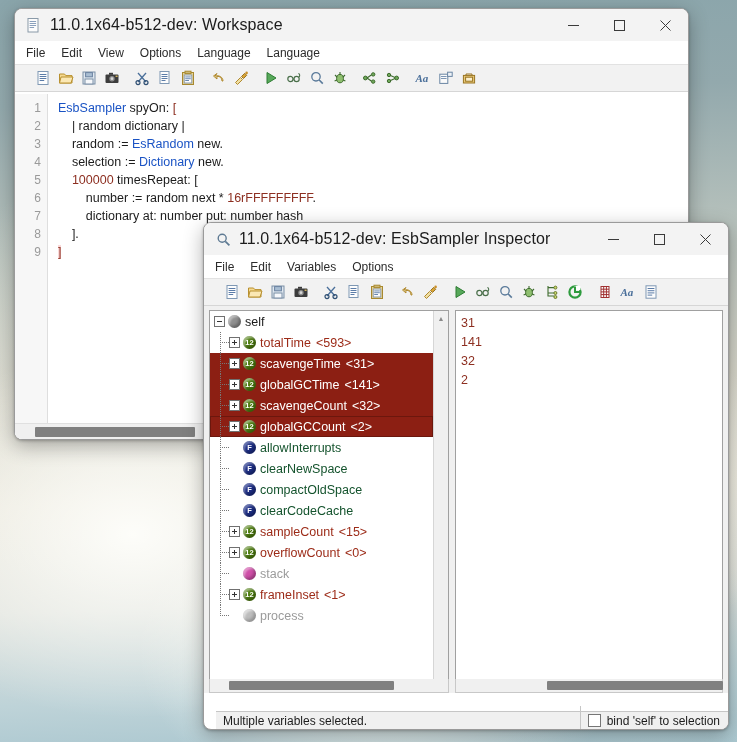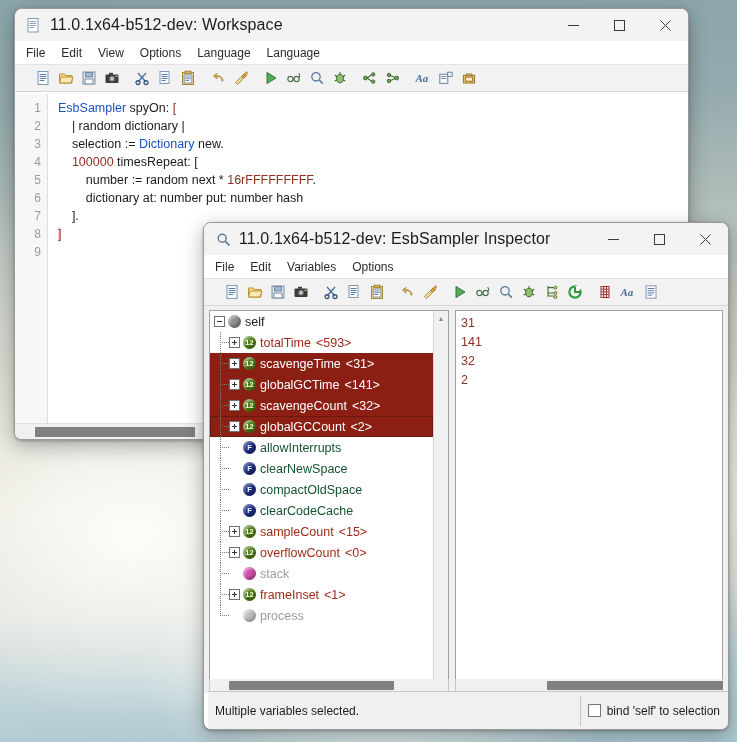--- a/index.html
+++ b/index.html
@@ -248,22 +248,22 @@
   .insp-hs {
     position: relative; background: #f0f0f0;
     border: 1px solid #c8c8c8; border-top: none;
   }
   .insp-hs .thumb {
     position: absolute; top: 2px; height: 9px;
     background: #808080; border-radius: 1px;
   }
 
   .statusbar {
-    position: absolute; left: 4px; right: 0; bottom: 0;
-    height: 38px;
+    position: absolute; left: 12px; right: 0; bottom: 0;
+    height: 18px;
     background: #f0f0f0;
     border-top: 1px solid #c6c6c6;
     display: flex; align-items: center;
   }
   .status-text {
     flex: 1 1 auto;
     font-size: 12px; color: #1c1c1c;
     padding-left: 7px;
   }
   .status-check {
@@ -478,20 +478,21 @@
         <div class="ln">4</div>
         <div class="ln">5</div>
         <div class="ln">6</div>
         <div class="ln">7</div>
         <div class="ln">8</div>
         <div class="ln">9</div>
       </div>
     <div class="code-lines" id="code-lines">
         <div class="cl"><span class="tok-cls">EsbSampler</span><span class="tok-plain"> spyOn: </span><span class="tok-brk">[</span></div>
         <div class="cl"><span class="tok-plain">    | random dictionary |</span></div>
+        <div class="cl"><span class="tok-plain">    random := </span><span class="tok-cls">EsRandom</span><span class="tok-plain"> new.</span></div>
         <div class="cl"><span class="tok-plain">    selection := </span><span class="tok-cls">Dictionary</span><span class="tok-plain"> new.</span></div>
         <div class="cl"><span class="tok-plain">    </span><span class="tok-num">100000</span><span class="tok-plain"> timesRepeat: [</span></div>
         <div class="cl"><span class="tok-plain">        number := random next * </span><span class="tok-num">16rFFFFFFFFF</span><span class="tok-plain">.</span></div>
         <div class="cl"><span class="tok-plain">        dictionary at: number put: number hash</span></div>
         <div class="cl"><span class="tok-plain">    ].</span></div>
         <div class="cl"><span class="tok-brk brk-hl">]</span></div>
       </div>
   </div>
 
   <div class="hscroll-track">

